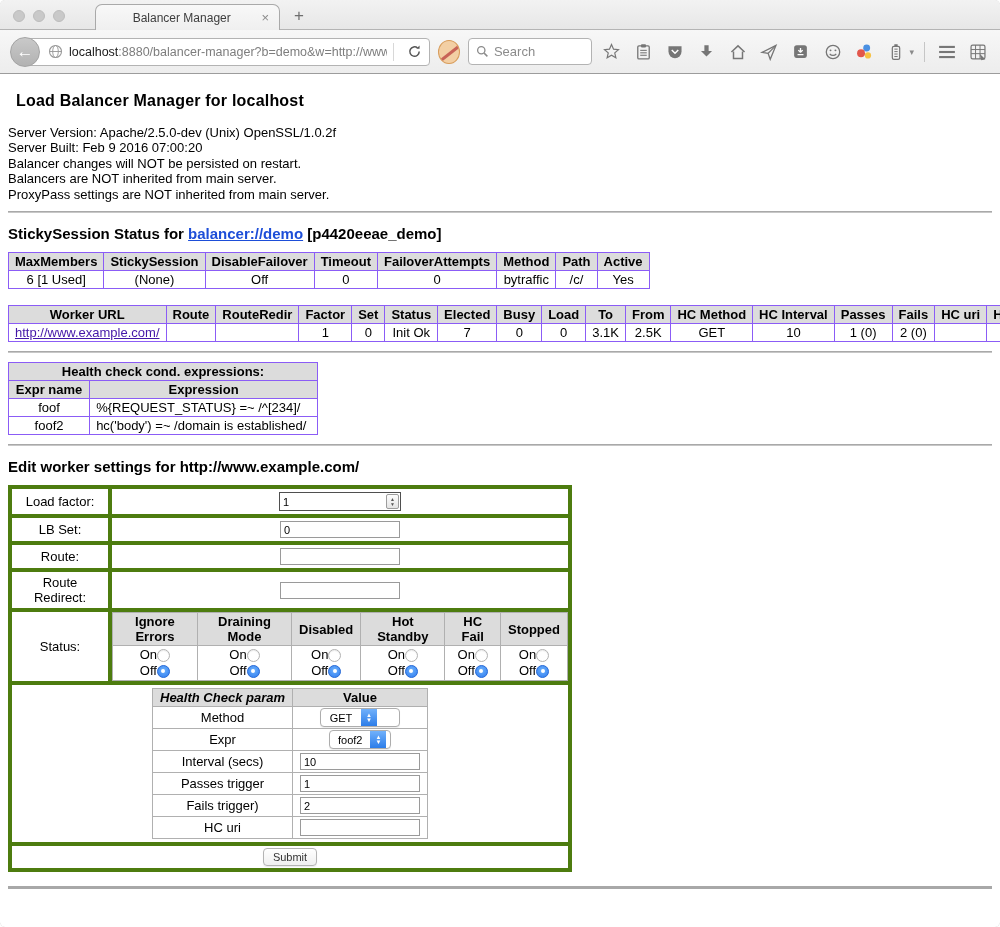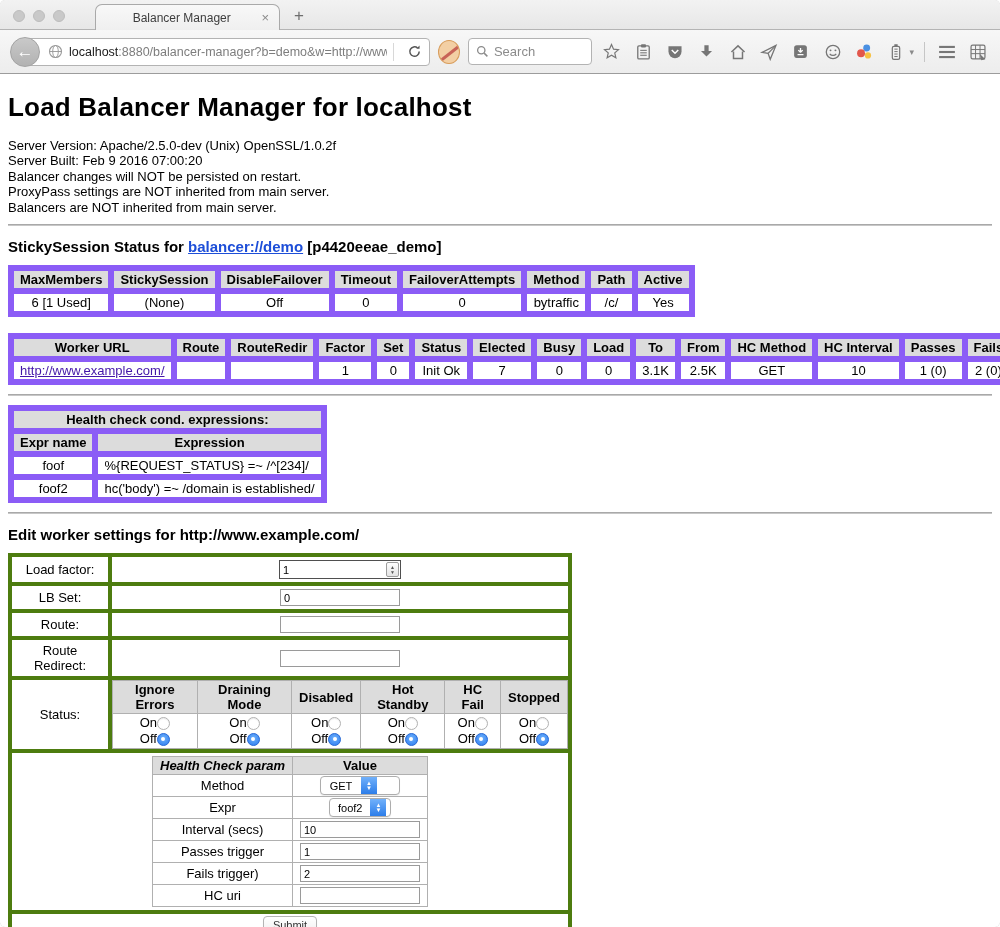--- a/index.html
+++ b/index.html
@@ -42,30 +42,30 @@
                  display:flex; align-items:center; padding:0 7px; gap:5px; }
   .searchfield input { border:none; outline:none; width:90px; font-size:13px; font-family:"Liberation Sans",sans-serif;
                        color:#444; background:transparent; }
   .searchfield input::placeholder { color:#8b8b8b; }
   .tbicon { width:26px; height:26px; display:flex; align-items:center; justify-content:center; }
   .tbsep { width:1px; height:20px; background:#c6c6c6; margin:0 2px; }
   .caret { color:#8a8a8a; font-size:9px; margin-left:-6px; }
 
   
   .page { flex:1; background:#fff; padding:2px 8px 0 8px; overflow:hidden; font-size:13px; }
-  h1.pgtitle { font-size:26px; font-weight:bold; margin:16px 0 15px 0; letter-spacing:.2px; }
+  h1.pgtitle { font-size:16px; font-weight:bold; margin:16px 0 15px 8px; letter-spacing:.2px; }
   .info p { font-size:13px; line-height:15.4px; }
   hr { border:0; height:2px; background:linear-gradient(#9a9a9a,#d6d6d6); margin:9px 0; }
   hr.bottomhr { height:3px; background:#a8a8a8; margin-top:14px; }
   h3.sub { font-size:15px; font-weight:bold; margin:12px 0 10px 0; }
   a.plink { color:#1d4ed8; text-decoration:underline; font-weight:bold; }
   a.cell-link { color:#4316a8; text-decoration:underline; font-weight:normal; }
 
   table.data { border-collapse:collapse; border:1px solid #8f8f8f; font-size:13px; }
-  table.data th, table.data td { border:6px solid #8b5cf6; padding:1px 6px; text-align:center; white-space:nowrap; }
+  table.data th, table.data td { border:1px solid #8b5cf6; padding:1px 6px; text-align:center; white-space:nowrap; }
   table.data th { background:#dcdcdc; font-weight:bold; }
   table.data td { background:#fff; }
   .balancer-table { margin-top:6px; width:616px; }
   .worker-table { margin-top:16px; width:962px; }
   .worker-table td.leftcell, .expr-table td.leftcell { text-align:left; }
   .expr-table { margin-top:2px; width:310px; }
 
   
   .form-table { margin-top:5px; width:564px; border-collapse:collapse; border:1px solid #9a9a9a; font-size:13px; }
   .form-table > tbody > tr > td { border:4px solid #4d7c0f; padding:3px 4px; text-align:center; }
@@ -245,22 +245,22 @@
   </div>
 
   <div class="page">
 
     <h1 class="pgtitle">Load Balancer Manager for localhost</h1>
 
     <div class="info">
       <p>Server Version: Apache/2.5.0-dev (Unix) OpenSSL/1.0.2f</p>
       <p>Server Built: Feb 9 2016 07:00:20</p>
       <p>Balancer changes will NOT be persisted on restart.</p>
+      <p>Balancers are NOT inherited from main server.</p>
       <p>ProxyPass settings are NOT inherited from main server.</p>
-      <p>Balancers are NOT inherited from main server.</p>
     </div>
 
     <hr>
 
     <h3 class="sub"><span>StickySession Status for </span><a class="plink" href="#">balancer://demo</a><span> [p4420eeae_demo]</span></h3>
 
     <table class="data balancer-table">
       <tbody>
       <tr>
         <th>MaxMembers</th>

